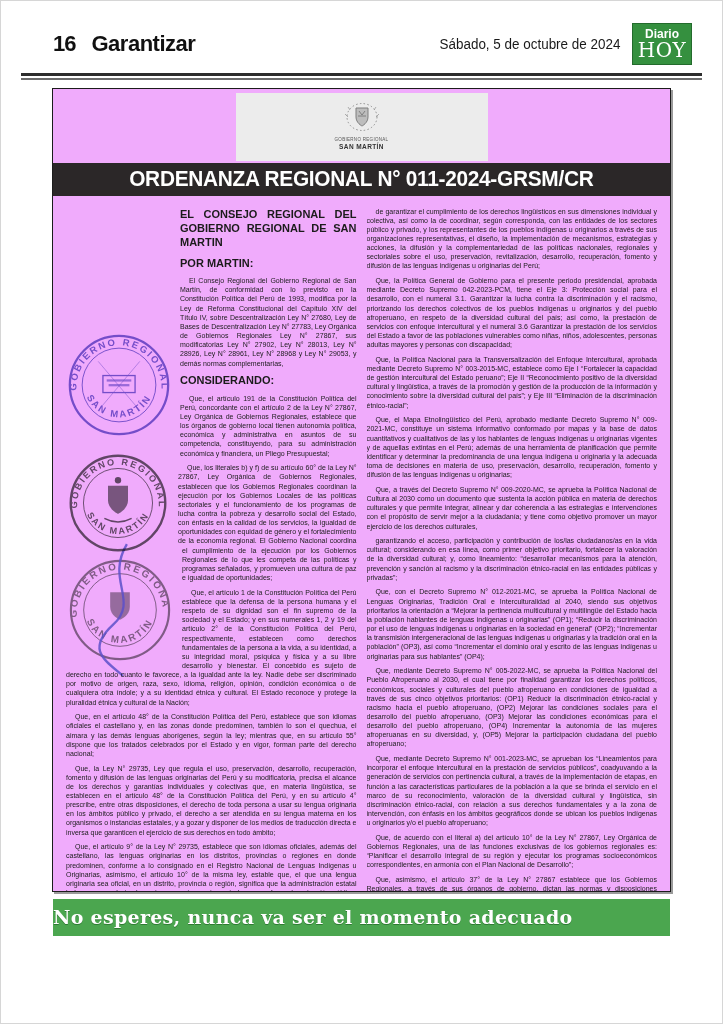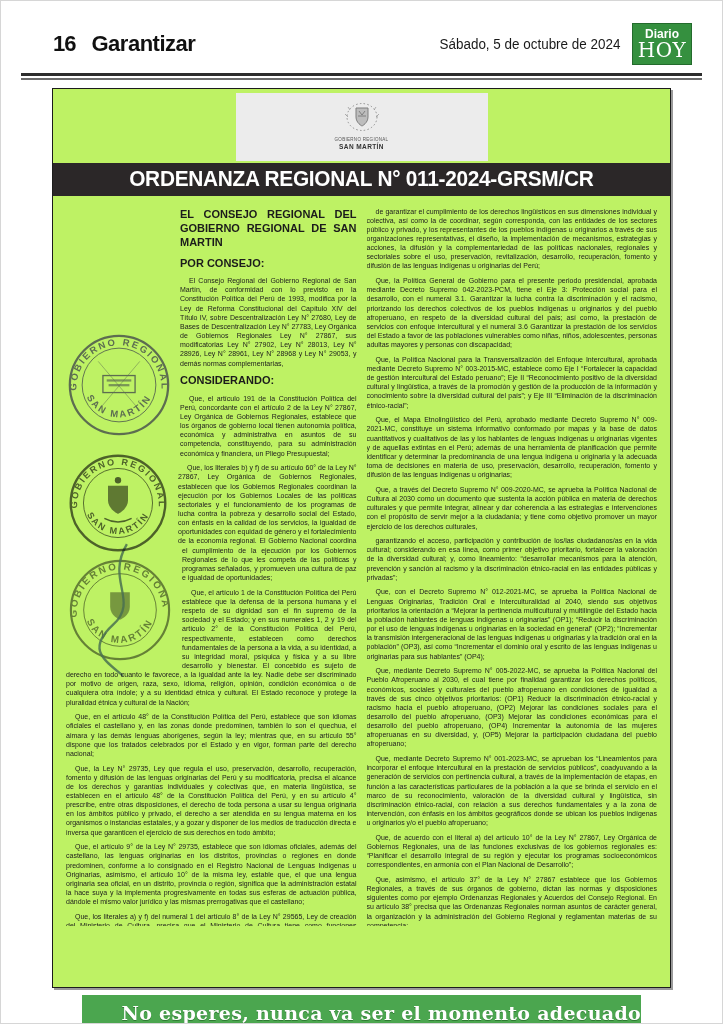--- a/index.html
+++ b/index.html
@@ -13,22 +13,22 @@
   .header-spacer{flex:1;}
   .issue-date{font-size:14px;color:#1a1a1a;margin-right:12px;transform:scaleX(0.96);transform-origin:right;}
   .hoy-logo{width:58px;height:40px;background:#35903f;border:1px solid #236b2c;
             display:flex;flex-direction:column;align-items:center;justify-content:center;color:#fff;}
   .hoy-top{font-size:12px;font-weight:bold;line-height:1;}
   .hoy-main{font-family:"DejaVu Serif",serif;font-size:20px;font-weight:normal;line-height:1;letter-spacing:0.5px;}
   .rules{margin:0 20px;}
   .rule-a{height:3px;background:#2d2d2d;}
   .rule-b{height:1.5px;background:#6b6b6b;margin-top:2px;}
   
-  .doc-box{margin:8px 51px 0;height:900px;border:1.3px solid #1c1c1c;
-           box-shadow:2px 2px 0 #9a9a9a;box-sizing:border-box;background:#bef264;overflow:hidden;}
+  .doc-box{margin:8px 51px 0;height:804px;border:1.3px solid #1c1c1c;
+           box-shadow:2px 2px 0 #9a9a9a;box-sizing:border-box;background:#f0abfc;overflow:hidden;}
   .emblem-strip{height:72px;display:flex;align-items:center;justify-content:center;padding-top:2px;}
   .emblem-panel{width:252px;height:68px;background:#ececec;display:flex;flex-direction:column;
                 align-items:center;justify-content:center;}
   .emblem-caption{font-size:4.5px;color:#555;letter-spacing:0.3px;line-height:1.1;text-align:center;}
   .emblem-caption2{font-size:6.5px;color:#333;font-weight:bold;letter-spacing:0.4px;line-height:1.15;text-align:center;}
   .banner{height:33px;background:#2b2728;display:flex;align-items:center;justify-content:center;}
   .banner-title{color:#fff;font-weight:bold;font-size:21.5px;letter-spacing:-0.3px;
                 transform:scaleX(0.97);white-space:nowrap;}
   
   .columns{display:flex;gap:10px;padding:11px 13px 6px;height:736px;box-sizing:border-box;}
@@ -36,21 +36,21 @@
   .para{font-size:7px;line-height:1.31;margin:0 0 5.5px;text-align:justify;text-indent:9px;color:#1b1b1b;}
   .para.heading{font-weight:bold;text-indent:0;font-size:11px;margin-bottom:6px;}
   
   .stamp{float:left;clear:left;pointer-events:none;mix-blend-mode:multiply;}
   .stamp svg{overflow:visible;display:block;}
   .stamp-1{width:106px;height:104px;margin:126px 8px 16px 0;color:#5b50c0;opacity:0.8;}
   .stamp-2{width:104px;height:100px;margin:0 8px 2px 0;color:#4c4c4c;opacity:0.85;}
   .stamp-3{width:108px;height:110px;margin:0 8px 4px 0;color:#6a6a6a;opacity:0.8;}
   .ring-text{font-family:"Liberation Sans",sans-serif;font-size:10px;font-weight:bold;letter-spacing:2.2px;}
   
-  .footer-bar{margin:7px 81px 0;height:37px;background:#4ba64f;display:flex;align-items:center;justify-content:flex-end;}
+  .footer-bar{margin:7px 52px 0;height:37px;background:#4ba64f;display:flex;align-items:center;justify-content:flex-start;}
   .footer-slogan{font-family:"DejaVu Serif",serif;font-weight:bold;font-size:19px;color:#fff;
                  text-shadow:0 1px 0 #2f7a33;letter-spacing:0.3px;}
 </style>
 </head>
 <body>
 
 <div class="page">
 
   <div class="np-header">
     <div class="pagenum">16</div>
@@ -147,21 +147,21 @@
             <text class="ring-text" fill="currentColor">
               <textPath href="#s3b" startOffset="50%" text-anchor="middle">SAN MARTÍN</textPath>
             </text>
             <path d="M45 37 h20 v15 c0 9 -10 13 -10 13 s-10 -4 -10 -13 z" fill="currentColor" opacity="0.8"></path>
             <path d="M62 -12 C 40 25, 75 45, 48 70 S 38 105, 58 122" stroke="#3b55c0" stroke-width="2.4" fill="none" opacity="0.85"></path>
           </svg>
         </div>
 
         <div class="col-body">
             <p class="para heading">EL CONSEJO REGIONAL DEL GOBIERNO REGIONAL DE SAN MARTIN</p>
-            <p class="para heading">POR CONSEJO:</p>
+            <p class="para heading">POR MARTIN:</p>
             <p class="para body">El Consejo Regional del Gobierno Regional de San Martín, de conformidad con lo previsto en la Constitución Política del Perú de 1993, modifica por la Ley de Reforma Constitucional del Capítulo XIV del Título IV, sobre Descentralización Ley N° 27680, Ley de Bases de Descentralización Ley N° 27783, Ley Orgánica de Gobiernos Regionales Ley N° 27867, sus modificatorias Ley N° 27902, Ley N° 28013, Ley N° 28926, Ley N° 28961, Ley N° 28968 y Ley N° 29053, y demás normas complementarias,</p>
             <p class="para heading">CONSIDERANDO:</p>
             <p class="para body">Que, el artículo 191 de la Constitución Política del Perú, concordante con el artículo 2 de la Ley N° 27867, Ley Orgánica de Gobiernos Regionales, establece que los órganos de gobierno local tienen autonomía política, económica y administrativa en asuntos de su competencia, constituyendo, para su administración económica y financiera, un Pliego Presupuestal;</p>
             <p class="para body">Que, los literales b) y f) de su artículo 60° de la Ley N° 27867, Ley Orgánica de Gobiernos Regionales, establecen que los Gobiernos Regionales coordinan la ejecución por los Gobiernos Locales de las políticas sectoriales y el funcionamiento de los programas de lucha contra la pobreza y desarrollo social del Estado, con énfasis en la calidad de los servicios, la igualdad de oportunidades con equidad de género y el fortalecimiento de la economía regional. El Gobierno Nacional coordina el cumplimiento de la ejecución por los Gobiernos Regionales de lo que les competa de las políticas y programas señalados, y promueven una cultura de paz e igualdad de oportunidades;</p>
             <p class="para body">Que, el artículo 1 de la Constitución Política del Perú establece que la defensa de la persona humana y el respeto de su dignidad son el fin supremo de la sociedad y el Estado; y en sus numerales 1, 2 y 19 del artículo 2° de la Constitución Política del Perú, respectivamente, establecen como derechos fundamentales de la persona a la vida, a su identidad, a su integridad moral, psíquica y física y a su libre desarrollo y bienestar. El concebido es sujeto de derecho en todo cuanto le favorece, a la igualdad ante la ley. Nadie debe ser discriminado por motivo de origen, raza, sexo, idioma, religión, opinión, condición económica o de cualquiera otra índole; y a su identidad étnica y cultural. El Estado reconoce y protege la pluralidad étnica y cultural de la Nación;</p>
             <p class="para body">Que, en el artículo 48° de la Constitución Política del Perú, establece que son idiomas oficiales el castellano y, en las zonas donde predominen, también lo son el quechua, el aimara y las demás lenguas aborígenes, según la ley; mientras que, en su artículo 55° dispone que los tratados celebrados por el Estado y en vigor, forman parte del derecho nacional;</p>
             <p class="para body">Que, la Ley N° 29735, Ley que regula el uso, preservación, desarrollo, recuperación, fomento y difusión de las lenguas originarias del Perú y su modificatoria, precisa el alcance de los derechos y garantías individuales y colectivas que, en materia lingüística, se establecen en el artículo 48° de la Constitución Política del Perú, y en su artículo 4° prescribe, entre otras disposiciones, el derecho de toda persona a usar su lengua originaria en los ámbitos público y privado, el derecho a ser atendida en su lengua materna en los organismos o instancias estatales, y a gozar y disponer de los medios de traducción directa e inversa que garanticen el ejercicio de sus derechos en todo ámbito;</p>
             <p class="para body">Que, el artículo 9° de la Ley N° 29735, establece que son idiomas oficiales, además del castellano, las lenguas originarias en los distritos, provincias o regiones en donde predominen, conforme a lo consignado en el Registro Nacional de Lenguas Indígenas u Originarias, asimismo, el artículo 10° de la misma ley, estable que, el que una lengua originaria sea oficial, en un distrito, provincia o región, significa que la administración estatal la hace suya y la implementa progresivamente en todas sus esferas de actuación pública, dándole el mismo valor jurídico y las mismas prerrogativas que el castellano;</p>
             <p class="para body">Que, los literales a) y f) del numeral 1 del artículo 8° de la Ley N° 29565, Ley de creación del Ministerio de Cultura, precisa que el Ministerio de Cultura tiene como funciones compartidas con los gobiernos regionales coordinar la promoción, difusión y puesta en valor de las manifestaciones artísticas y culturales regionales y fomentar la afirmación de la identidad nacional y promover el desarrollo cultural a través del diálogo intercultural y el reconocimiento de la diversidad cultural entre los peruanos;</p>
           </div>

